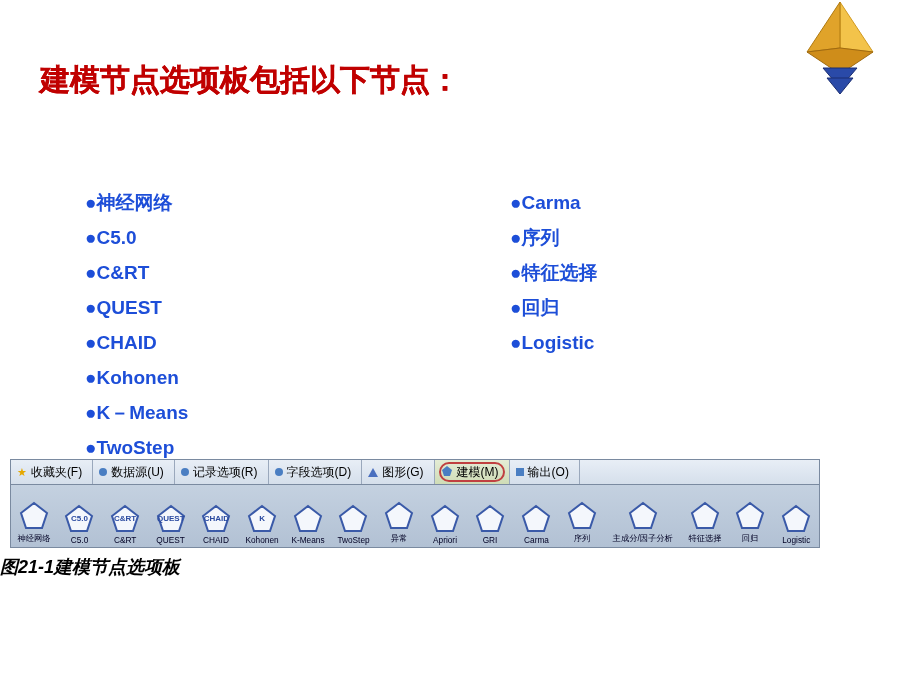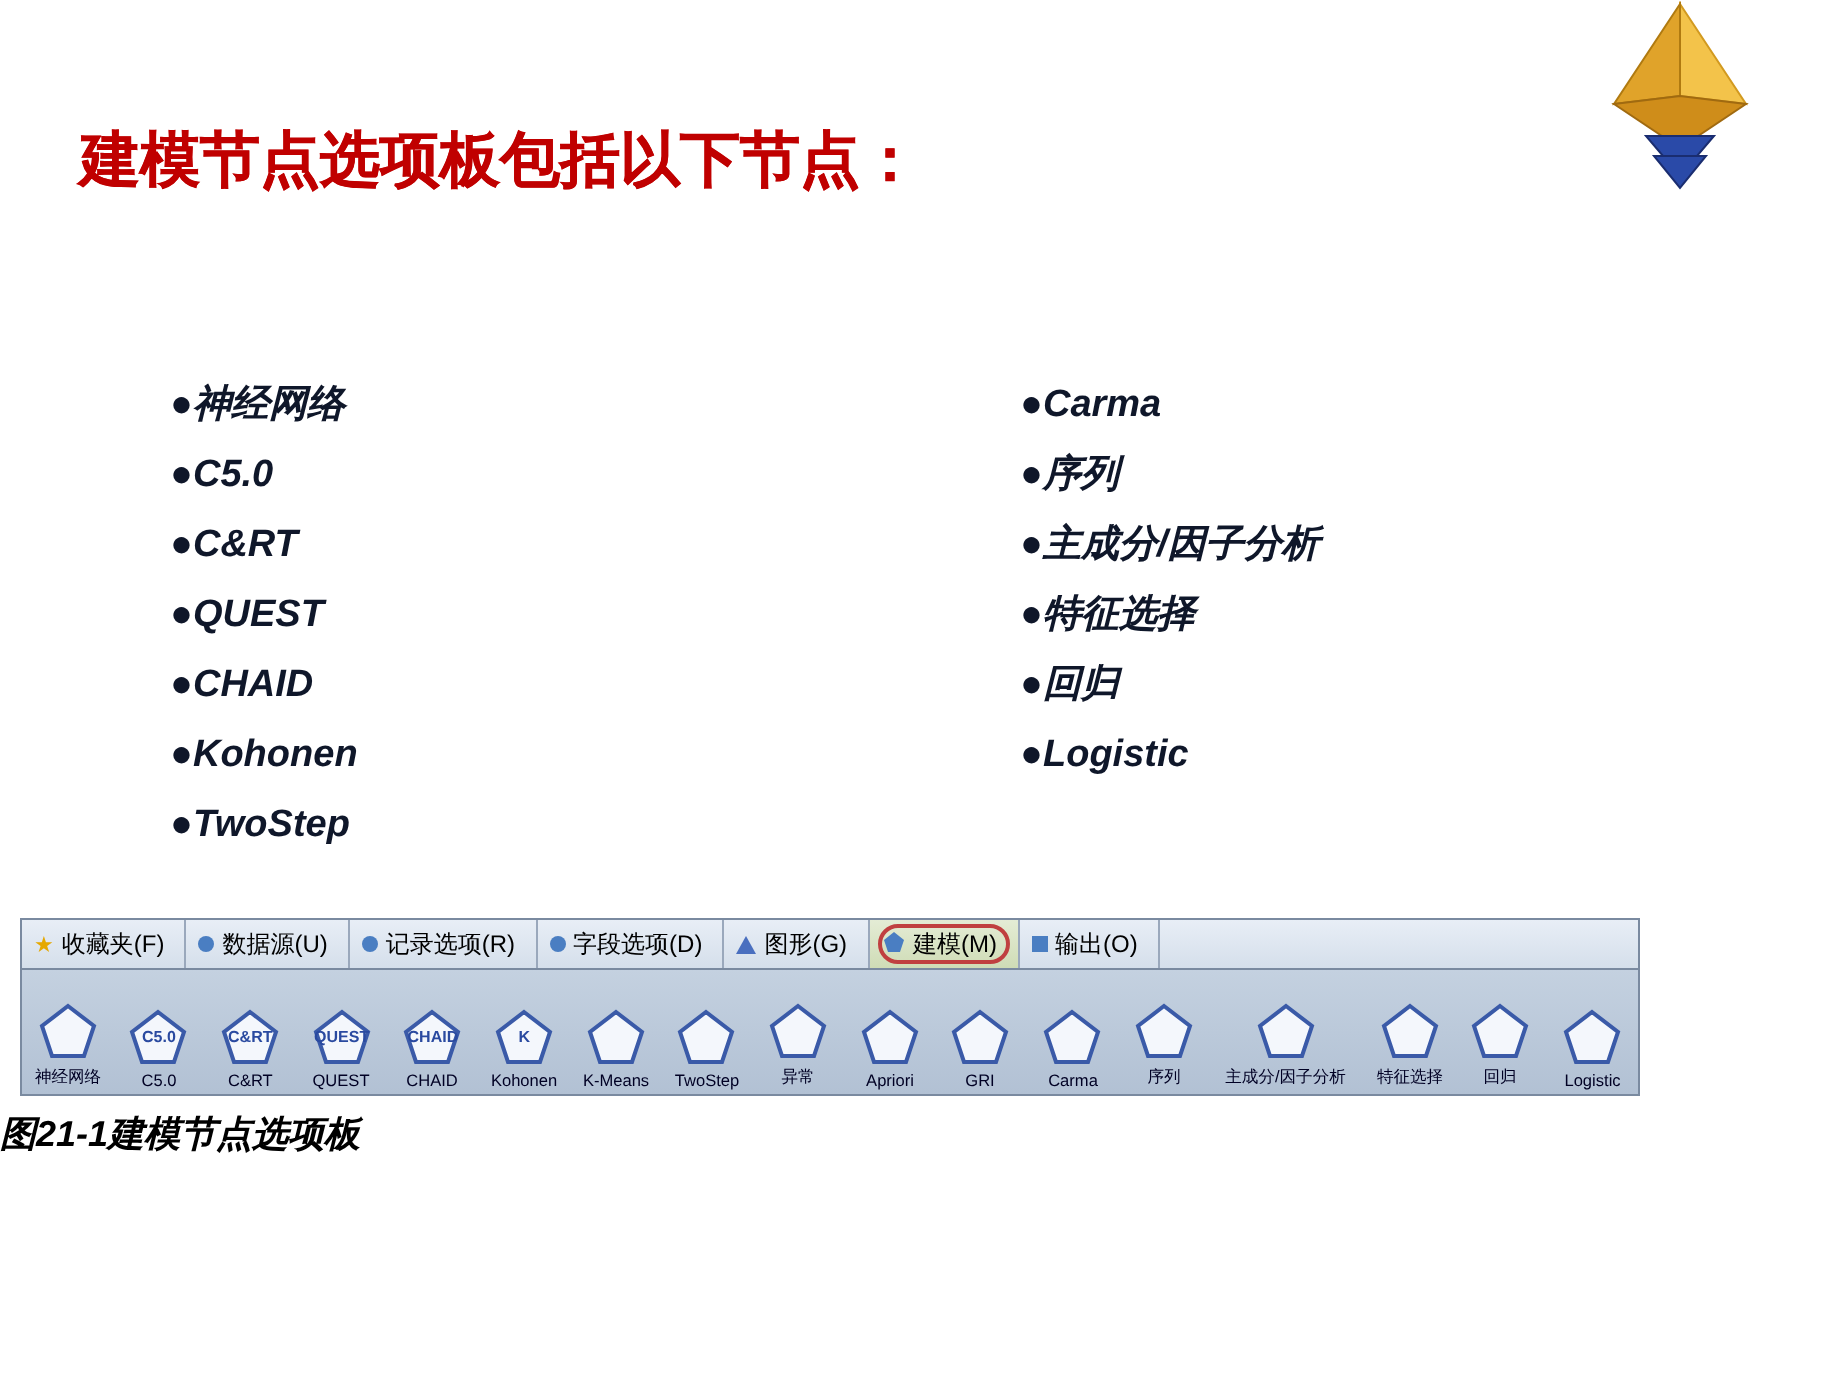--- a/index.html
+++ b/index.html
@@ -36,23 +36,22 @@
     left: 40px;
     font-size: 30px;
     font-weight: bold;
     color: #c00000;
     -webkit-text-stroke: 0.3px #c00000;
   }
   .col {
     position: absolute;
     font-weight: bold;
     font-size: 19px;
-    color: #0f172a;
+    color: #1d4ed8;
     line-height: 35px;
-    font-style: italic;
   }
   .col-left { top: 185px; left: 85px; }
   .col-right { top: 185px; left: 510px; }
   .palette {
     position: absolute;
     top: 459px;
     left: 10px;
     width: 810px;
     background: #ffffff;
     border: 1px solid #7a8aa0;
@@ -150,27 +149,27 @@
 
 <div class="title-main">建模节点选项板包括以下节点：</div>
 
 <div class="col col-left">
   <div>●<span>神经网络</span></div>
   <div>●<span>C5.0</span></div>
   <div>●<span>C&amp;RT</span></div>
   <div>●<span>QUEST</span></div>
   <div>●<span>CHAID</span></div>
   <div>●<span>Kohonen</span></div>
+  <div>●<span>K－Means</span></div>
   <div>●<span>TwoStep</span></div>
 </div>
 
 <div class="col col-right">
   <div>●<span>Carma</span></div>
   <div>●<span>序列</span></div>
-  <div>●<span>主成分/因子分析</span></div>
   <div>●<span>特征选择</span></div>
   <div>●<span>回归</span></div>
   <div>●<span>Logistic</span></div>
 </div>
 
 <div class="palette">
   <div class="tabs">
     <div class="tab">
         <span class="tab-icon star">★</span>
         <span>收藏夹(F)</span>

